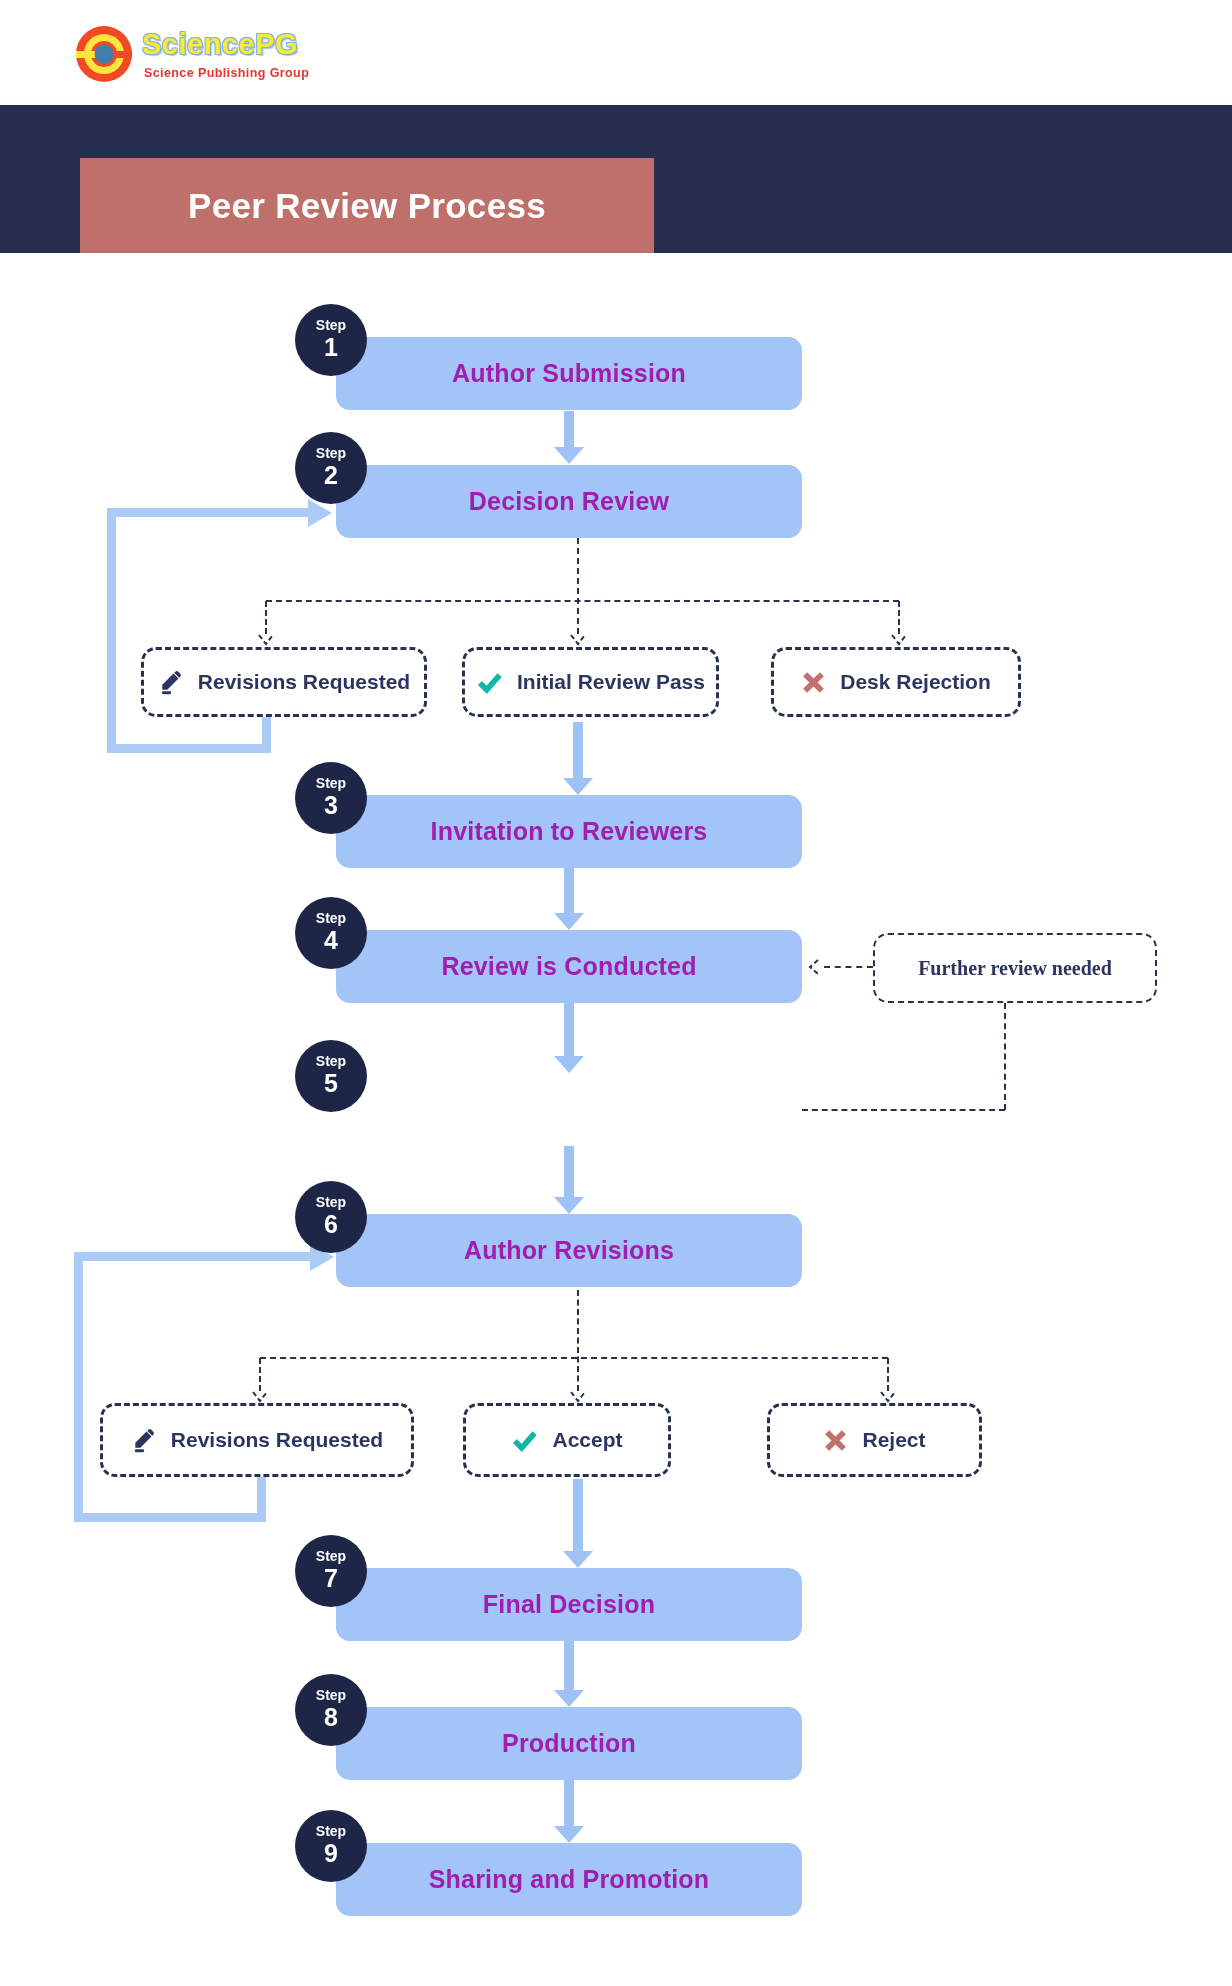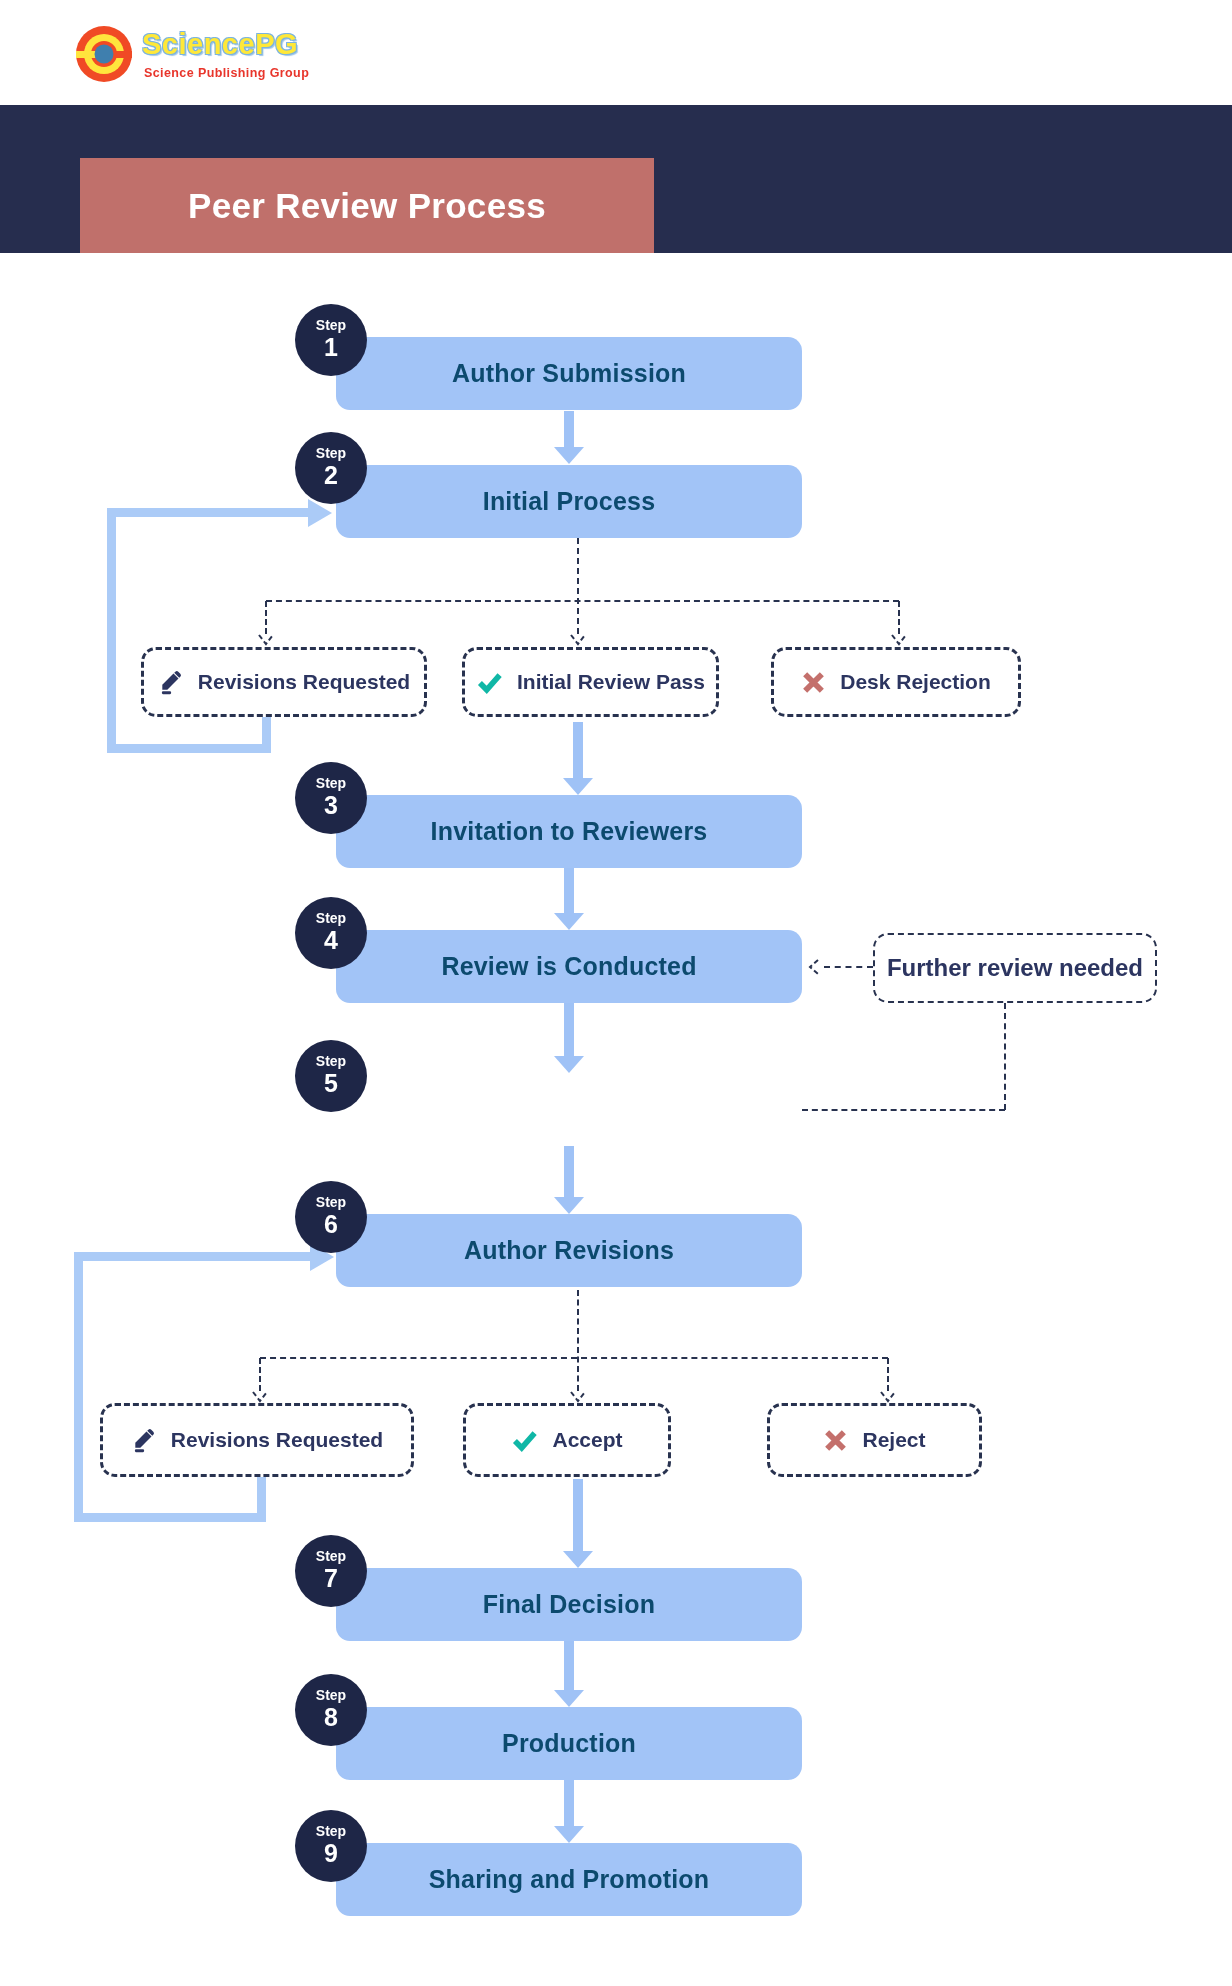--- a/index.html
+++ b/index.html
@@ -19,21 +19,21 @@
   .navy-band{position:absolute;left:0;top:105px;width:1232px;height:148px;background:#262d4e;}
   .title-box{
     position:absolute;left:80px;top:158px;width:574px;height:95px;background:#c0706b;
     display:flex;align-items:center;justify-content:center;
     color:#ffffff;font-size:35px;font-weight:800;letter-spacing:.3px;
   }
   
   .pbox{
     position:absolute;left:336px;width:466px;height:73px;background:#a2c4f7;border-radius:14px;
     display:flex;align-items:center;justify-content:center;
-    color:#0c4a6e;font-size:25px;font-weight:700;z-index:2;letter-spacing:.2px;
+    color:#a21caf;font-size:25px;font-weight:700;z-index:2;letter-spacing:.2px;
   }
   .s1{top:337px}.s2{top:465px}.s3{top:795px}.s4{top:930px}.s5{top:1073px}
   .s6{top:1214px}.s7{top:1568px}.s8{top:1707px}.s9{top:1843px}
   
   .circle{
     position:absolute;left:295px;width:72px;height:72px;border-radius:50%;background:#1e2647;
     color:#fff;display:flex;flex-direction:column;align-items:center;justify-content:center;z-index:5;
   }
   .circle .step-word{font-size:14px;font-weight:600;line-height:1.1;}
   .circle .step-num{font-size:25px;font-weight:700;line-height:1.15;}
@@ -57,21 +57,21 @@
     position:absolute;border:3px dashed #28324f;border-radius:15px;background:#ffffff;
     display:flex;align-items:center;justify-content:center;gap:14px;
     color:#2c3560;font-size:21px;font-weight:700;z-index:3;box-sizing:border-box;
   }
   .db1{left:141px;top:647px;width:286px;height:70px}
   .db2{left:462px;top:647px;width:257px;height:70px}
   .db3{left:771px;top:647px;width:250px;height:70px}
   .db4{left:100px;top:1403px;width:314px;height:74px}
   .db5{left:463px;top:1403px;width:208px;height:74px}
   .db6{left:767px;top:1403px;width:215px;height:74px}
-  .note{left:873px;top:933px;width:284px;height:70px;font-size:24px;border-width:2.5px;gap:0;}
+  .note{left:873px;top:933px;width:284px;height:70px;font-size:20px;border-width:2.5px;gap:0;font-family:Liberation Serif, serif;}
   
   .dl-h{position:absolute;border-top:2px dashed #28324f;height:0;z-index:0;}
   .dl-v{position:absolute;border-left:2px dashed #28324f;width:0;z-index:0;}
   .r1h{left:266px;top:600px;width:633px}
   .r1vm{left:577px;top:538px;height:96px}
   .r1vl{left:265px;top:601px;height:33px}
   .r1vr{left:898px;top:601px;height:33px}
   .r2h{left:260px;top:1357px;width:628px}
   .r2vm{left:577px;top:1290px;height:101px}
   .r2vl{left:259px;top:1358px;height:33px}
@@ -203,21 +203,21 @@
   <div class="circle c8">
       <span class="step-word">Step</span>
       <span class="step-num">8</span>
     </div>
   <div class="circle c9">
       <span class="step-word">Step</span>
       <span class="step-num">9</span>
     </div>
 
   <div class="pbox s1">Author Submission</div>
-  <div class="pbox s2">Initial Process</div>
+  <div class="pbox s2">Decision Review</div>
   <div class="pbox s3">Invitation to Reviewers</div>
   <div class="pbox s4">Review is Conducted</div>
   <div class="pbox s6">Author Revisions</div>
   <div class="pbox s7">Final Decision</div>
   <div class="pbox s8">Production</div>
   <div class="pbox s9">Sharing and Promotion</div>
 
   <div class="dash-box db1">
     <svg class="icon" width="26" height="26" viewBox="0 0 24 24">
         <path d="M14.3 4.2l4.6 4.6L8.6 19.1H4v-4.6L14.3 4.2z" fill="#2c3560"></path>

